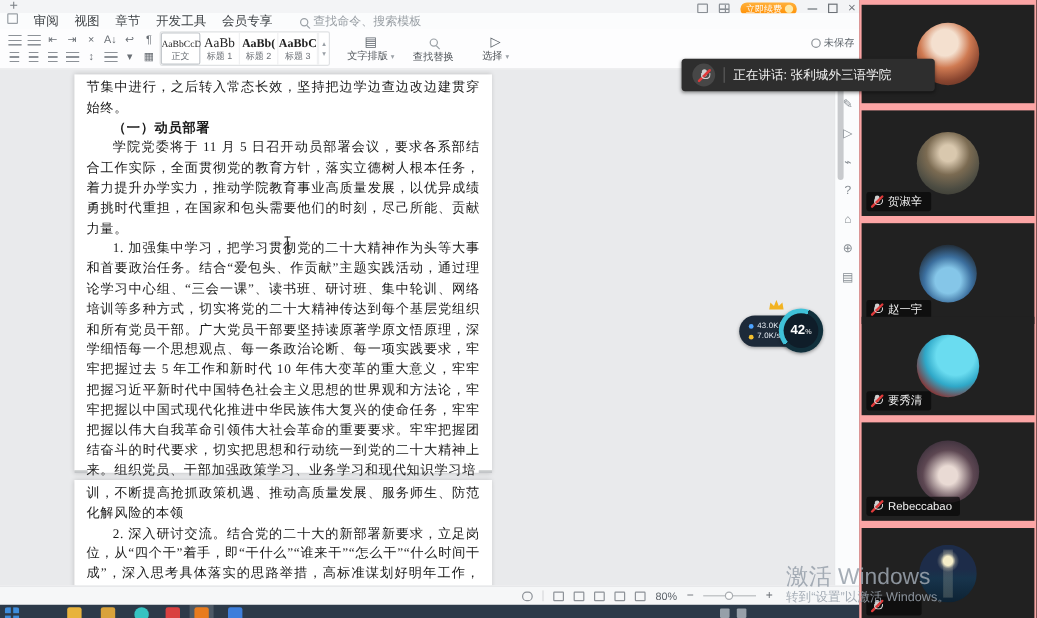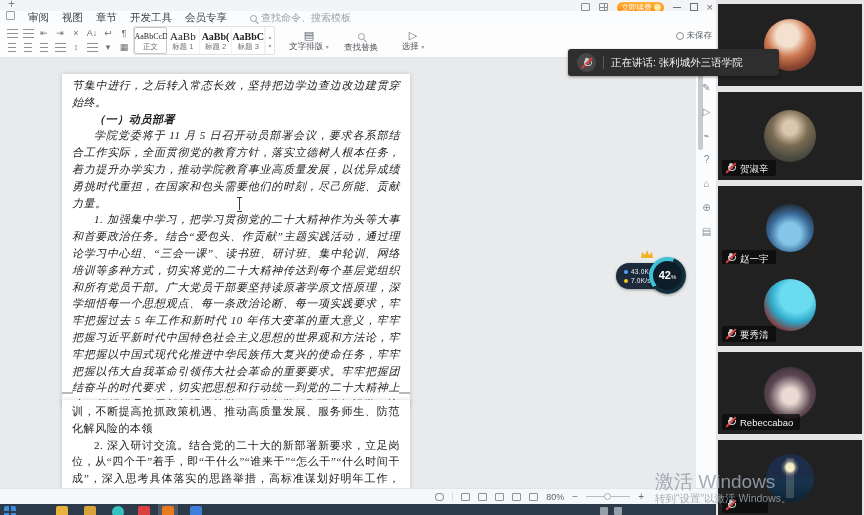--- a/index.html
+++ b/index.html
@@ -48,21 +48,21 @@
   .ribbon-right { position:absolute; right:4px; top:6px; display:flex; align-items:center; gap:10px; font-size:8.5px; color:#5d646b;flex-direction:column; }
   .rtool { display:flex; align-items:center; gap:3px; }
   .rt-ico { width:9px; height:8px; border:1px solid #8d9298; border-radius:2px; }
   .rt-ico.round { border-radius:50%; width:8px; }
   .vdots { color:#8d9298; font-size:10px; }
   .chevup { color:#8d9298; font-size:9px; }
 
   
   .docarea { position:absolute; left:0; top:58px; width:695px; height:430px; background:#e9eaec; overflow:hidden; }
   .page { position:absolute; left:62px; width:348px; background:#fff; box-shadow:0 0 4px rgba(0,0,0,.18); padding:3px 10px 0 10px; }
-  .page1 { top:16px; height:332px;font-style:italic; }
+  .page1 { top:4px; height:332px; }
   .page2 { top:342px; height:146px; }
   .page p { font-family:"Liberation Serif","DejaVu Serif",serif; font-size:11px; line-height:16.8px; letter-spacing:.6px; color:#1b1b1b; text-align:justify; }
   .page p.ind { text-indent:2em; }
   .page p.hd { text-indent:2em; font-weight:bold; }
   .pgdash { position:absolute; width:11px; height:2px; border-top:1px solid #b6b9bc; border-bottom:1px solid #b6b9bc; top:334px; }
   .pgdash.l { left:62px; } .pgdash.r { left:399px; }
   .ibeam { position:absolute; left:236px; top:139px; width:7px; height:13px; }
   .ibeam::before { content:""; position:absolute; left:3px; top:0; width:1px; height:13px; background:#3a3a3a; }
   .ibeam::after { content:""; position:absolute; left:1px; top:0; width:5px; height:13px; border-top:1px solid #3a3a3a; border-bottom:1px solid #3a3a3a; }
 
@@ -87,21 +87,21 @@
   .tk-folder { left:56px; background:#e8b33c; }
   .tk-gold { left:84px; background:#d9a23b; }
   .tk-teal { left:112px; background:#35c3c1; border-radius:50%; }
   .tk-red { left:138px; background:#d94040; }
   .tk-orangewrap { left:158px; width:20px; height:11px; top:0; background:rgba(255,255,255,.16); border-radius:0; }
   .tk-orange { left:162px; background:#e87b1e; }
   .tk-blue { left:190px; background:#3d7edb; }
   .tk-tray { background:#97a0a9; width:8px; height:8px; top:3px; border-radius:1px; }
 
   
-  .sidebar { position:absolute; left:716px; top:0; width:148px; height:515px; background:#e5e5e5; z-index:10; }
+  .sidebar { position:absolute; left:716px; top:0; width:148px; height:515px; background:#fca5a5; z-index:10; }
   .tile { position:absolute; left:2px; width:144px; background:#212121; overflow:hidden; }
   .t1 { top:4px; height:82px; } .t2 { top:92px; height:88px; } .t3 { top:186px; height:84px; }
   .t4 { top:264px; height:82px; } .t5 { top:352px; height:82px; } .t6 { top:440px; height:75px; }
   .av { position:absolute; left:50%; top:50%; transform:translate(-50%,-50%); width:52px; height:52px; border-radius:50%; }
   .t3 .av, .t6 .av { width:48px; height:48px; }
   .av1 { background:radial-gradient(circle at 45% 32%, #f4e0cf 0 24%, #cf7a52 46%, #8a4630 70%, #45241c 100%); }
   .av2 { background:radial-gradient(circle at 50% 34%, #d9c8ae 0 16%, #7b6b52 42%, #4c4c42 70%, #303029 100%); }
   .av3 { background:radial-gradient(circle at 50% 62%, #85c6e8 0 28%, #3c6f9e 52%, #243240 76%, #161b21 100%); }
   .av4 { background:radial-gradient(circle at 62% 34%, #6adcf0 0 34%, #2fa8c8 54%, #833a3c 76%, #24454d 100%); }
   .av5 { background:radial-gradient(circle at 50% 56%, #e9dad4 0 20%, #5d4752 54%, #3b2f3b 80%, #2a242c 100%); }

